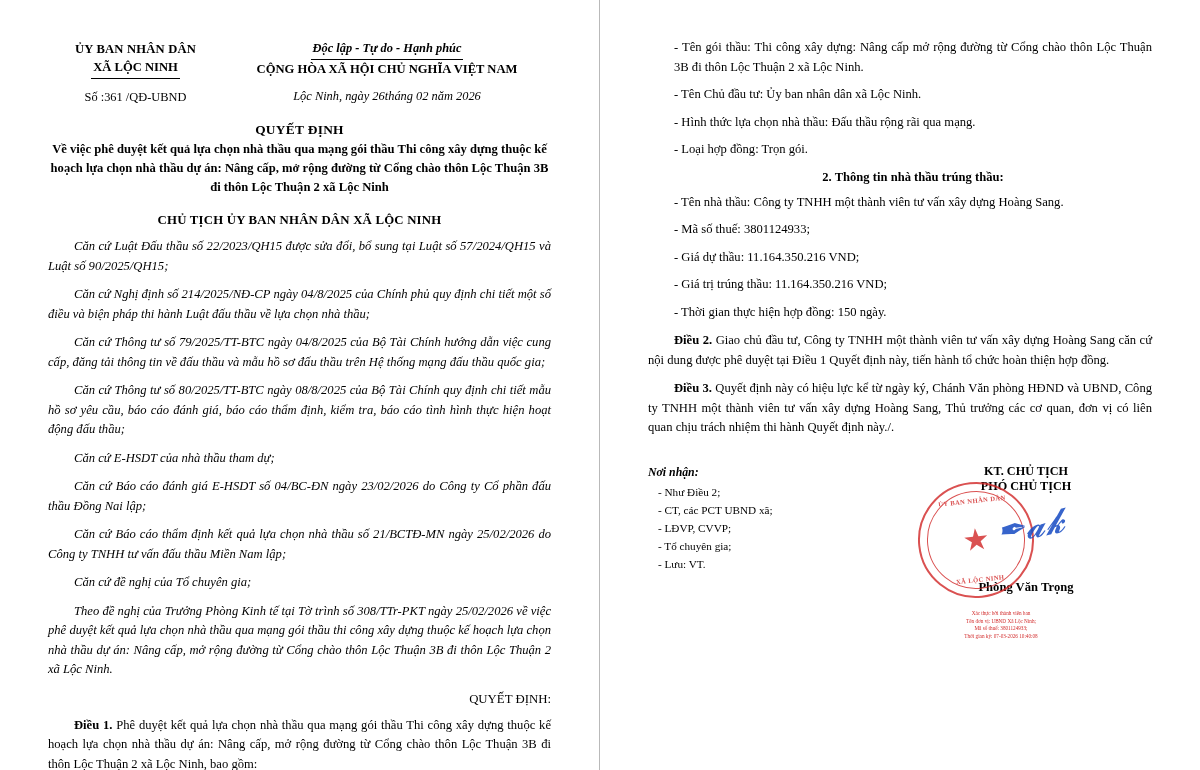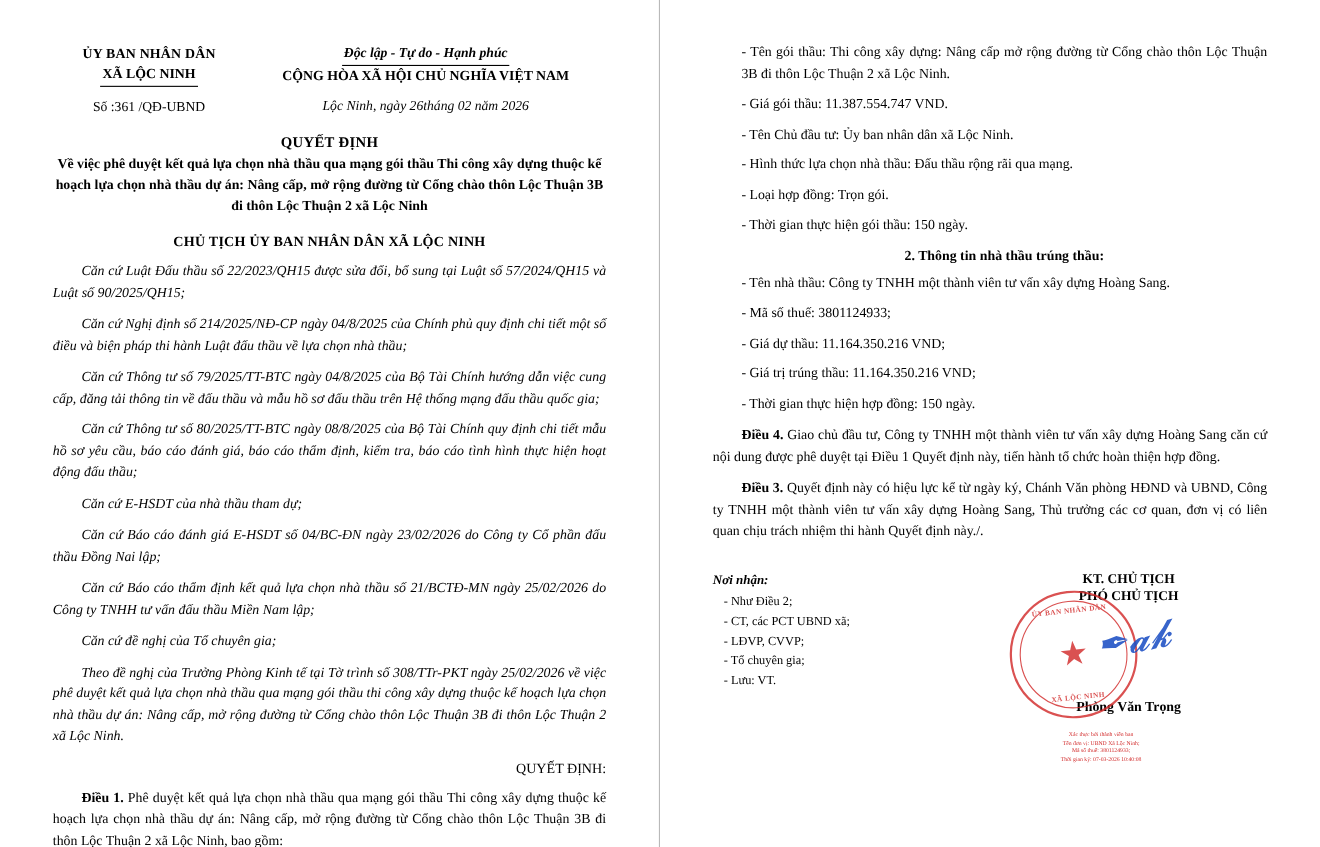--- a/index.html
+++ b/index.html
@@ -238,34 +238,32 @@
 
     <div class="center-b">QUYẾT ĐỊNH:</div>
 
     <div class="para indent"><span class="b">Điều 1.</span><span> Phê duyệt kết quả lựa chọn nhà thầu qua mạng gói thầu Thi công xây dựng thuộc kế hoạch lựa chọn nhà thầu dự án: Nâng cấp, mở rộng đường từ Cổng chào thôn Lộc Thuận 3B đi thôn Lộc Thuận 2 xã Lộc Ninh, bao gồm:</span></div>
 
   </div>
 
   <div class="page page-right">
 
     <div class="dash-line hang" style="margin-top:0">- Tên gói thầu: Thi công xây dựng: Nâng cấp mở rộng đường từ Cổng chào thôn Lộc Thuận 3B đi thôn Lộc Thuận 2 xã Lộc Ninh.</div>
-    <div class="dash-line hang">- Giá gói thầu: 11.387.554.747 VND.</div>
     <div class="dash-line hang">- Tên Chủ đầu tư: Ủy ban nhân dân xã Lộc Ninh.</div>
     <div class="dash-line hang">- Hình thức lựa chọn nhà thầu: Đấu thầu rộng rãi qua mạng.</div>
     <div class="dash-line hang">- Loại hợp đồng: Trọn gói.</div>
-    <div class="dash-line hang">- Thời gian thực hiện gói thầu: 150 ngày.</div>
 
     <div class="sub-head">2. Thông tin nhà thầu trúng thầu:</div>
     <div class="dash-line hang">- Tên nhà thầu: Công ty TNHH một thành viên tư vấn xây dựng Hoàng Sang.</div>
     <div class="dash-line hang">- Mã số thuế: 3801124933;</div>
     <div class="dash-line hang">- Giá dự thầu: 11.164.350.216 VND;</div>
     <div class="dash-line hang">- Giá trị trúng thầu: 11.164.350.216 VND;</div>
     <div class="dash-line hang">- Thời gian thực hiện hợp đồng: 150 ngày.</div>
 
-    <div class="para indent"><span class="b">Điều 4.</span><span> Giao chủ đầu tư, Công ty TNHH một thành viên tư vấn xây dựng Hoàng Sang căn cứ nội dung được phê duyệt tại Điều 1 Quyết định này, tiến hành tổ chức hoàn thiện hợp đồng.</span></div>
+    <div class="para indent"><span class="b">Điều 2.</span><span> Giao chủ đầu tư, Công ty TNHH một thành viên tư vấn xây dựng Hoàng Sang căn cứ nội dung được phê duyệt tại Điều 1 Quyết định này, tiến hành tổ chức hoàn thiện hợp đồng.</span></div>
 
     <div class="para indent"><span class="b">Điều 3.</span><span> Quyết định này có hiệu lực kể từ ngày ký, Chánh Văn phòng HĐND và UBND, Công ty TNHH một thành viên tư vấn xây dựng Hoàng Sang, Thủ trưởng các cơ quan, đơn vị có liên quan chịu trách nhiệm thi hành Quyết định này./.</span></div>
 
     <div class="sig-wrap">
       <div class="sig-left">
         <div class="noi-nhan">Nơi nhận:</div>
         <ul>
           <li>- Như Điều 2;</li>
           <li>- CT, các PCT UBND xã;</li>
           <li>- LĐVP, CVVP;</li>

